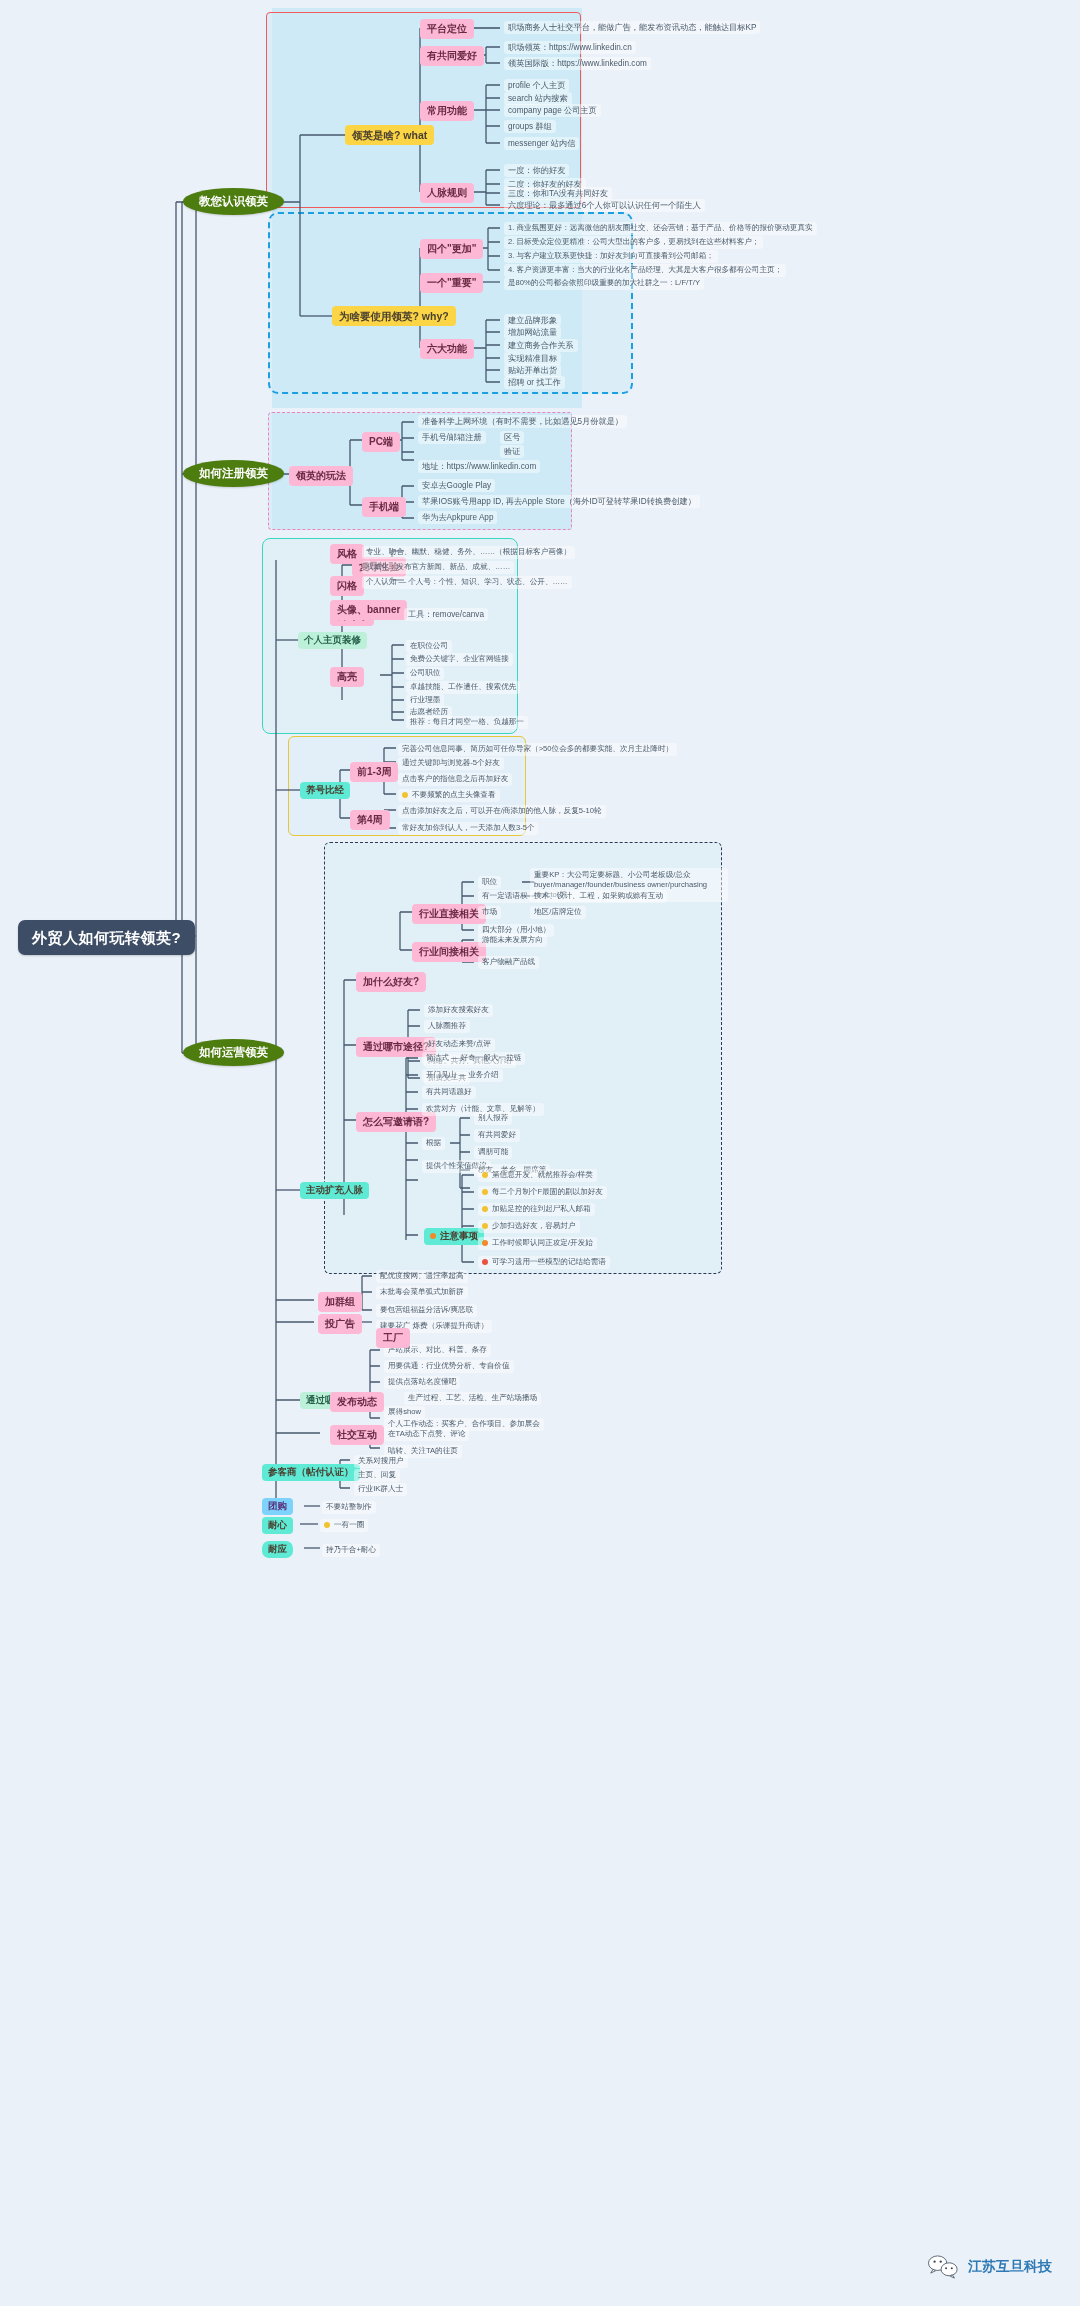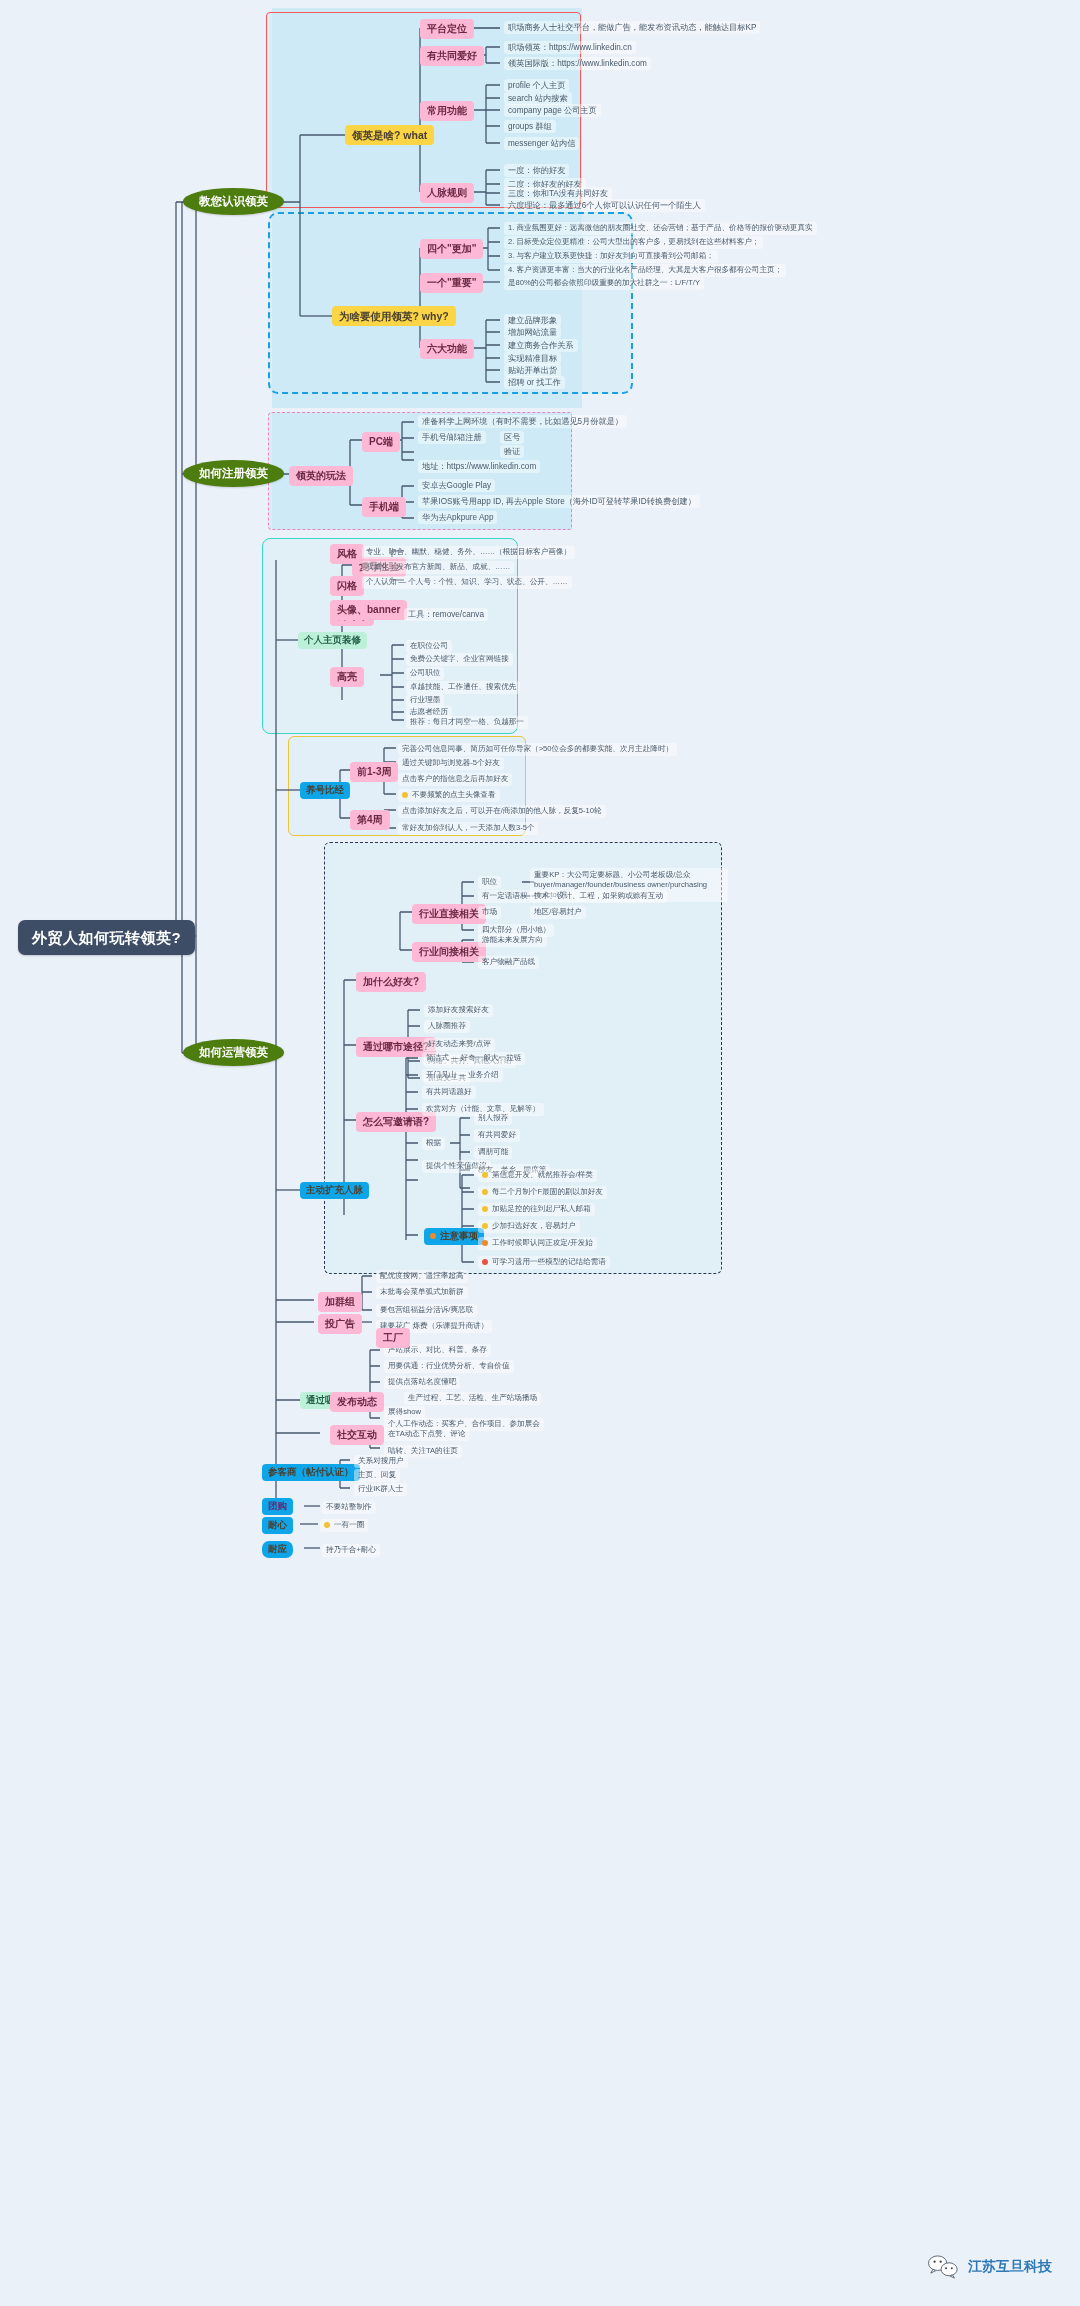--- a/index.html
+++ b/index.html
@@ -33,25 +33,25 @@
   }
   .lvl2-pink{
     background:#fcb8d4;color:#6b2a44;font-size:10px;font-weight:bold;
     border-radius:4px;padding:4px 7px;
   }
   .lvl2-green{
     background:#bdf0d8;color:#24604a;font-size:9.5px;font-weight:bold;
     border-radius:4px;padding:3px 6px;
   }
   .lvl2-orange{
-    background:#0ea5e9;color:#4a4030;font-size:9.5px;font-weight:bold;
+    background:#5eead4;color:#4a4030;font-size:9.5px;font-weight:bold;
     border-radius:4px;padding:3px 6px;
   }
   .lvl2-purple{
-    background:#0ea5e9;color:#58307a;font-size:9.5px;font-weight:bold;
+    background:#7dd3fc;color:#58307a;font-size:9.5px;font-weight:bold;
     border-radius:4px;padding:3px 6px;
   }
   .leaf{
     background:rgba(255,255,255,.45);color:#4a5a6a;font-size:9px;
     border-radius:3px;padding:2px 4px;
   }
   .leaf.small{font-size:8.2px;}
   .leaf.tiny{font-size:7.6px;}
 
   
@@ -283,21 +283,21 @@
   <div class="node lvl2-orange" style="left:300px;top:1182px;">主动扩充人脉</div>
 
   <div class="node lvl2-pink" style="left:356px;top:972px;">加什么好友?</div>
   <div class="node lvl2-pink" style="left:412px;top:904px;">行业直接相关</div>
   <div class="node leaf tiny" style="left:478px;top:876px;">职位</div>
   <div class="node leaf tiny" style="left:530px;top:868px;width:198px;white-space:pre-line;line-height:1.3;">重要KP：大公司定要标题、小公司老板级/总众
 buyer/manager/founder/business owner/purchasing director等</div>
   <div class="node leaf tiny" style="left:478px;top:890px;">有一定话语权</div>
   <div class="node leaf tiny" style="left:530px;top:890px;">技术、设计、工程，如采购或赊有互动</div>
   <div class="node leaf tiny" style="left:478px;top:906px;">市场</div>
-  <div class="node leaf tiny" style="left:530px;top:906px;">地区/容易封户</div>
+  <div class="node leaf tiny" style="left:530px;top:906px;">地区/店牌定位</div>
   <div class="node leaf tiny" style="left:478px;top:924px;">四大部分（用小地）</div>
 
   <div class="node lvl2-pink" style="left:412px;top:942px;">行业间接相关</div>
   <div class="node leaf tiny" style="left:478px;top:934px;">游能未来发展方向</div>
   <div class="node leaf tiny" style="left:478px;top:956px;">客户物融产品线</div>
 
   <div class="node lvl2-pink" style="left:356px;top:1037px;">通过哪市途径?</div>
   <div class="node leaf tiny" style="left:424px;top:1004px;">添加好友搜索好友</div>
   <div class="node leaf tiny" style="left:424px;top:1020px;">人脉圈推荐</div>
   <div class="node leaf tiny" style="left:424px;top:1038px;">好友动态来赞/点评</div>

